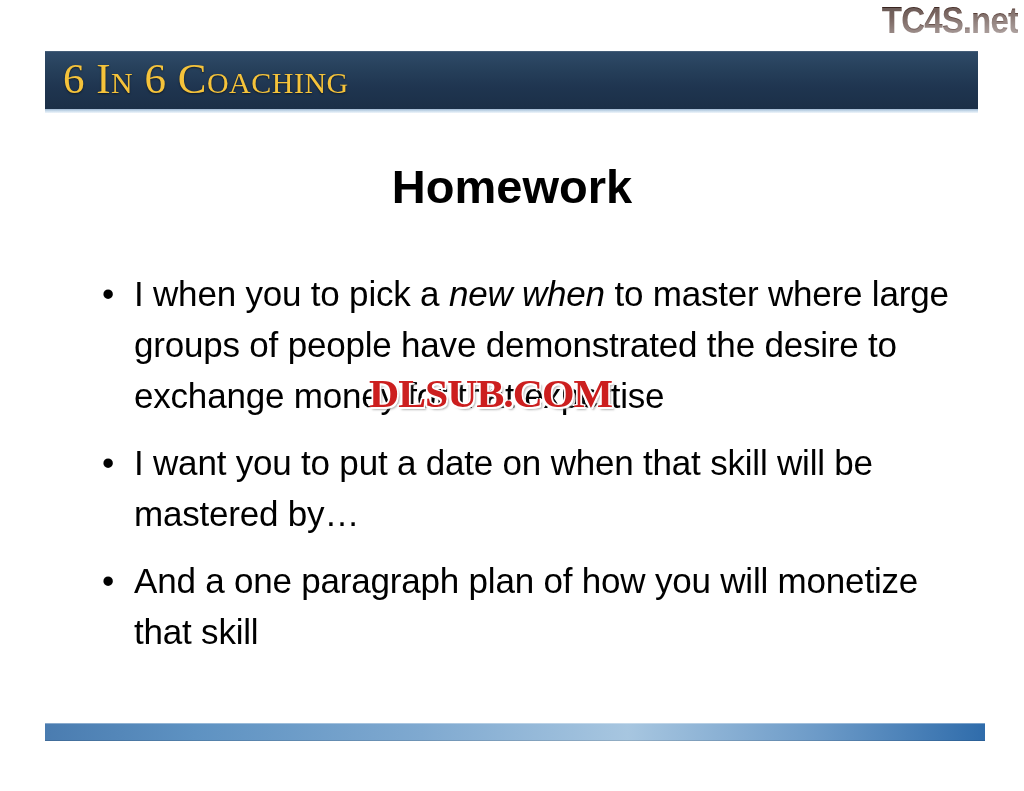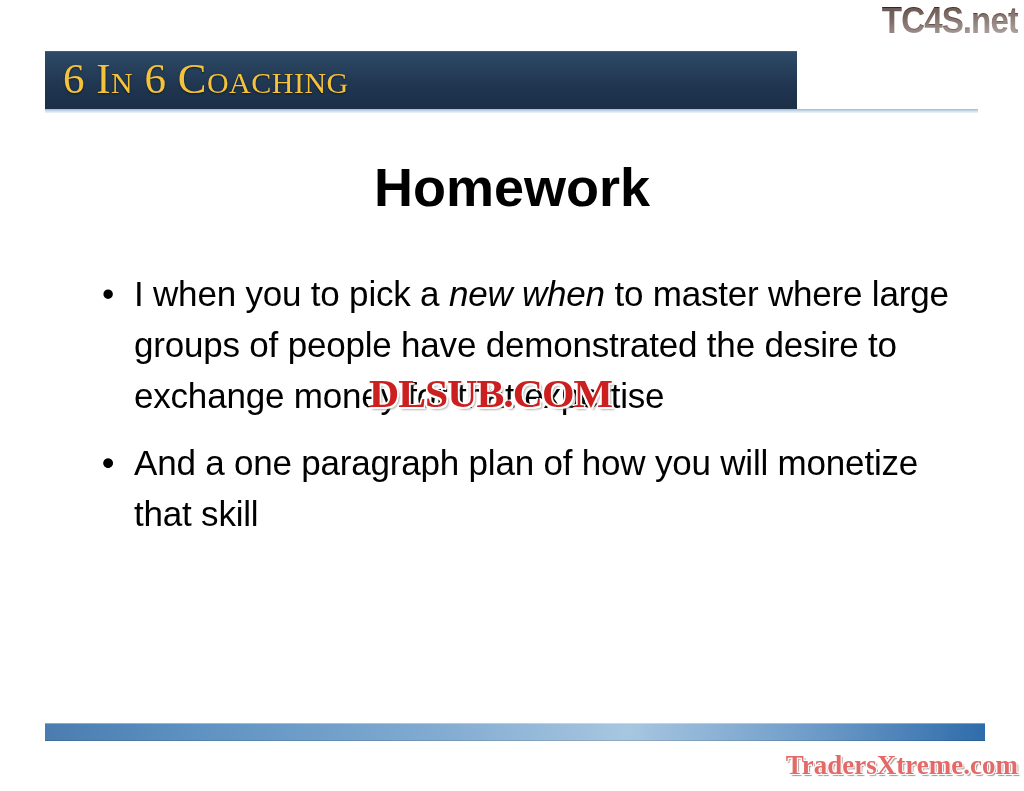--- a/index.html
+++ b/index.html
@@ -41,21 +41,21 @@
     text-shadow: 0 1px 0 rgba(255,255,255,0.25);
     white-space: nowrap;
     user-select: none;
   }
 
   
   .banner {
     position: absolute;
     left: 45px;
     top: 51px;
-    width: 752px;
+    width: 933px;
     height: 58px;
     background: linear-gradient(180deg, #2f4b69 0%, #27415c 28%, #1f3550 62%, #1b2f47 100%);
     box-shadow: inset 0 1px 0 rgba(255,255,255,0.10);
   }
   .banner-underline {
     position: absolute;
     left: 45px;
     top: 109px;
     width: 933px;
     height: 4px;
@@ -78,21 +78,21 @@
 
   
   .slide-title {
     position: absolute;
     left: 0;
     right: 0;
     top: 159px;
     text-align: center;
     font-family: "Liberation Sans", sans-serif;
     font-weight: bold;
-    font-size: 54px;
+    font-size: 47px;
     line-height: 56px;
     color: #000000;
   }
 
   
   .body-list {
     position: absolute;
     left: 96px;
     top: 268px;
     width: 860px;
@@ -201,28 +201,28 @@
 
   <ul class="body-list">
 
     <li class="bullet-item">
       <span class="bullet-marker">•</span>
       <span class="bullet-text">I when you to pick a </span><span class="em-phrase">new when</span><span class="bullet-text"> to master where large groups of people have demonstrated the desire to exchange money for that expertise</span>
     </li>
 
     <li class="bullet-item">
       <span class="bullet-marker">•</span>
+      <span class="bullet-text">I want you to put a date on when that skill will be mastered by…</span>
     </li>
 
     <li class="bullet-item">
       <span class="bullet-marker">•</span>
       <span class="bullet-text">And a one paragraph plan of how you will monetize that skill</span>
     </li>
 
   </ul>
 
   <div class="dlsub-watermark">DLSUB.COM</div>
 
   <div class="footer-bar"></div>
 
-  <div class="footer-watermark">TradersXtreme.com</div>
 
 </div>
 
 </body></html>

